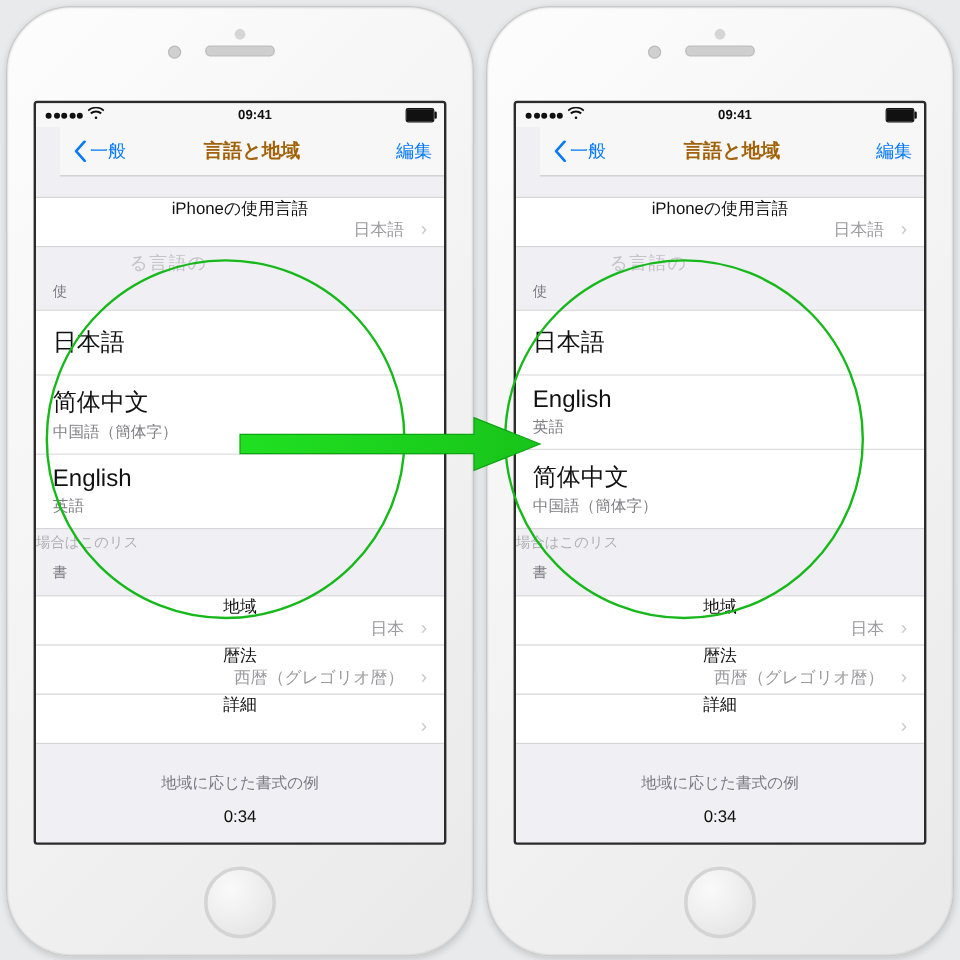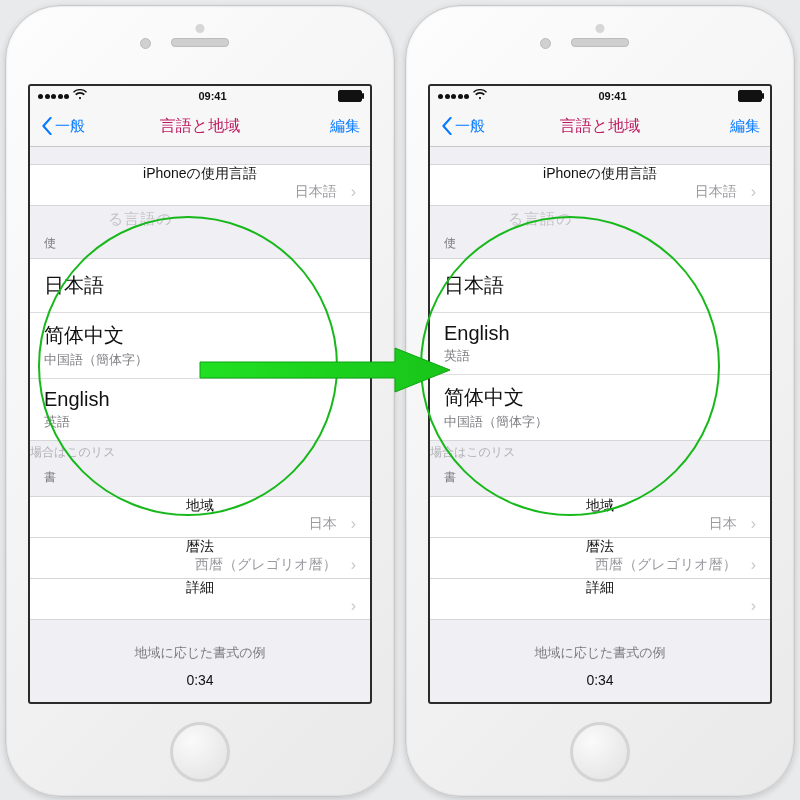--- a/index.html
+++ b/index.html
@@ -28,24 +28,24 @@
   .statusbar{height:20px;background:#f7f7f8;display:flex;align-items:center;justify-content:space-between;padding:0 8px;font-size:11px;color:#111;}
   .sb-left,.sb-right{display:flex;align-items:center;gap:4px;}
   .sig{display:flex;gap:1.5px;align-items:center;}
   .dot{width:5px;height:5px;border-radius:50%;background:#111;}
   .wifi{font-size:12px;}
   .battery{width:22px;height:10px;border:1px solid #111;border-radius:2px;position:relative;}
   .battery:after{content:"";position:absolute;right:-3px;top:2px;width:2px;height:6px;background:#111;border-radius:1px;}
   .battery i{display:block;width:100%;height:100%;background:#111;}
   .sb-time{font-weight:600;}
   
-  .navbar{height:40px;background:#f7f7f8;border-bottom:1px solid #c9c9c9;display:flex;align-items:center;justify-content:space-between;padding:0 10px;}
+  .navbar{height:40px;background:#f7f7f8;border-bottom:1px solid #c9c9c9;display:flex;align-items:center;justify-content:space-between;padding:0 10px;margin-left:20px;}
   .nb-back{color:#0779ff;font-size:15px;display:flex;align-items:center;gap:1px;}
   .nb-back svg{width:14px;height:18px;}
-  .nb-title{font-size:16px;font-weight:400;color:#be185d;position:absolute;left:50%;transform:translateX(-50%);}
+  .nb-title{font-size:16px;font-weight:700;color:#a16207;position:absolute;left:50%;transform:translateX(-50%);}
   .navbar{position:relative;}
   .nb-edit{color:#0779ff;font-size:15px;}
   
   .content{position:absolute;top:60px;left:0;right:0;bottom:0;}
   .cell{background:#fff;border-top:1px solid #d6d6d9;border-bottom:1px solid #d6d6d9;min-height:40px;display:flex;align-items:center;padding:0 14px;font-size:14px;color:#111;flex-direction:column;}
   .cell .value{margin-left:auto;color:#9a9a9f;font-size:14px;display:flex;align-items:center;gap:6px;}
   .chev{color:#c7c7cc;font-size:16px;margin-left:8px;}
   .section-label{font-size:12px;color:#7a7a80;padding:18px 14px 6px;}
   .ghost{color:#c4c4c8;letter-spacing:1px;font-size:15px;padding:4px 0 2px 78px;}
   

